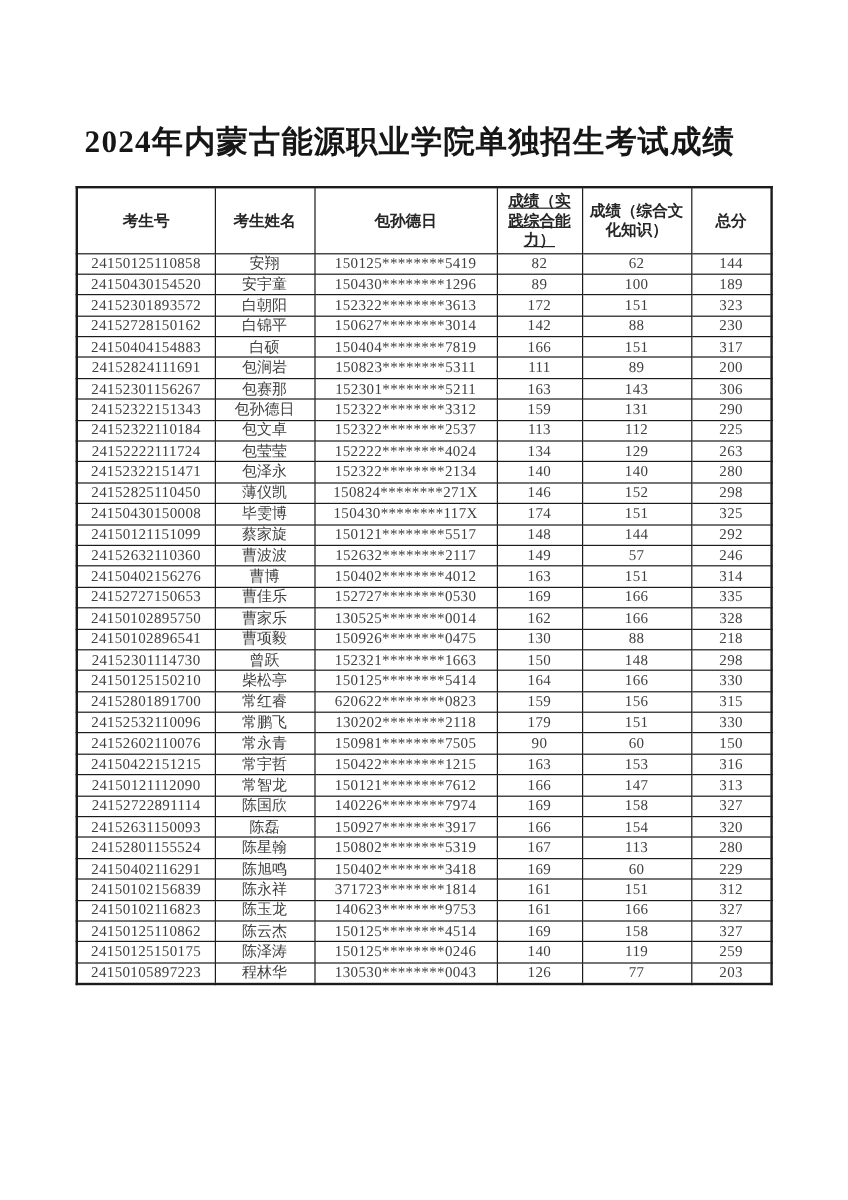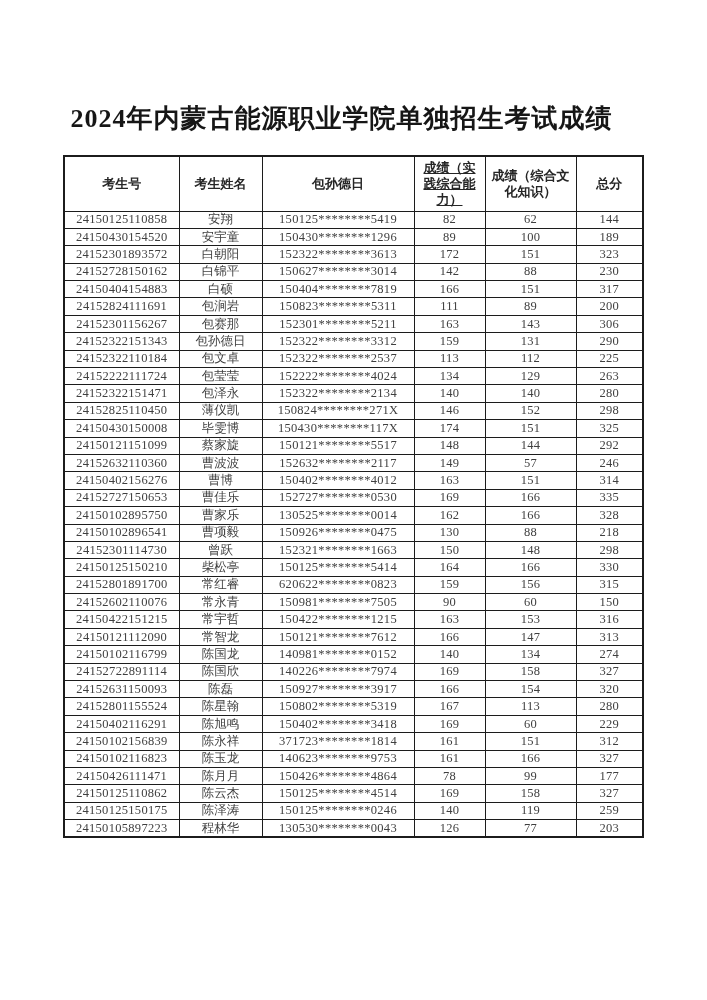--- a/index.html
+++ b/index.html
@@ -259,20 +259,28 @@
         </tr>
         <tr>
           <td>24152801891700</td>
           <td class="name-cell">常红睿</td>
           <td>620622********0823</td>
           <td>159</td>
           <td>156</td>
           <td>315</td>
         </tr>
         <tr>
+          <td>24152532110096</td>
+          <td class="name-cell">常鹏飞</td>
+          <td>130202********2118</td>
+          <td>179</td>
+          <td>151</td>
+          <td>330</td>
+        </tr>
+        <tr>
           <td>24152602110076</td>
           <td class="name-cell">常永青</td>
           <td>150981********7505</td>
           <td>90</td>
           <td>60</td>
           <td>150</td>
         </tr>
         <tr>
           <td>24150422151215</td>
           <td class="name-cell">常宇哲</td>
@@ -283,28 +291,20 @@
         </tr>
         <tr>
           <td>24150121112090</td>
           <td class="name-cell">常智龙</td>
           <td>150121********7612</td>
           <td>166</td>
           <td>147</td>
           <td>313</td>
         </tr>
         <tr>
-          <td>24150102116799</td>
-          <td class="name-cell">陈国龙</td>
-          <td>140981********0152</td>
-          <td>140</td>
-          <td>134</td>
-          <td>274</td>
-        </tr>
-        <tr>
           <td>24152722891114</td>
           <td class="name-cell">陈国欣</td>
           <td>140226********7974</td>
           <td>169</td>
           <td>158</td>
           <td>327</td>
         </tr>
         <tr>
           <td>24152631150093</td>
           <td class="name-cell">陈磊</td>
@@ -339,28 +339,20 @@
         </tr>
         <tr>
           <td>24150102116823</td>
           <td class="name-cell">陈玉龙</td>
           <td>140623********9753</td>
           <td>161</td>
           <td>166</td>
           <td>327</td>
         </tr>
         <tr>
-          <td>24150426111471</td>
-          <td class="name-cell">陈月月</td>
-          <td>150426********4864</td>
-          <td>78</td>
-          <td>99</td>
-          <td>177</td>
-        </tr>
-        <tr>
           <td>24150125110862</td>
           <td class="name-cell">陈云杰</td>
           <td>150125********4514</td>
           <td>169</td>
           <td>158</td>
           <td>327</td>
         </tr>
         <tr>
           <td>24150125150175</td>
           <td class="name-cell">陈泽涛</td>

